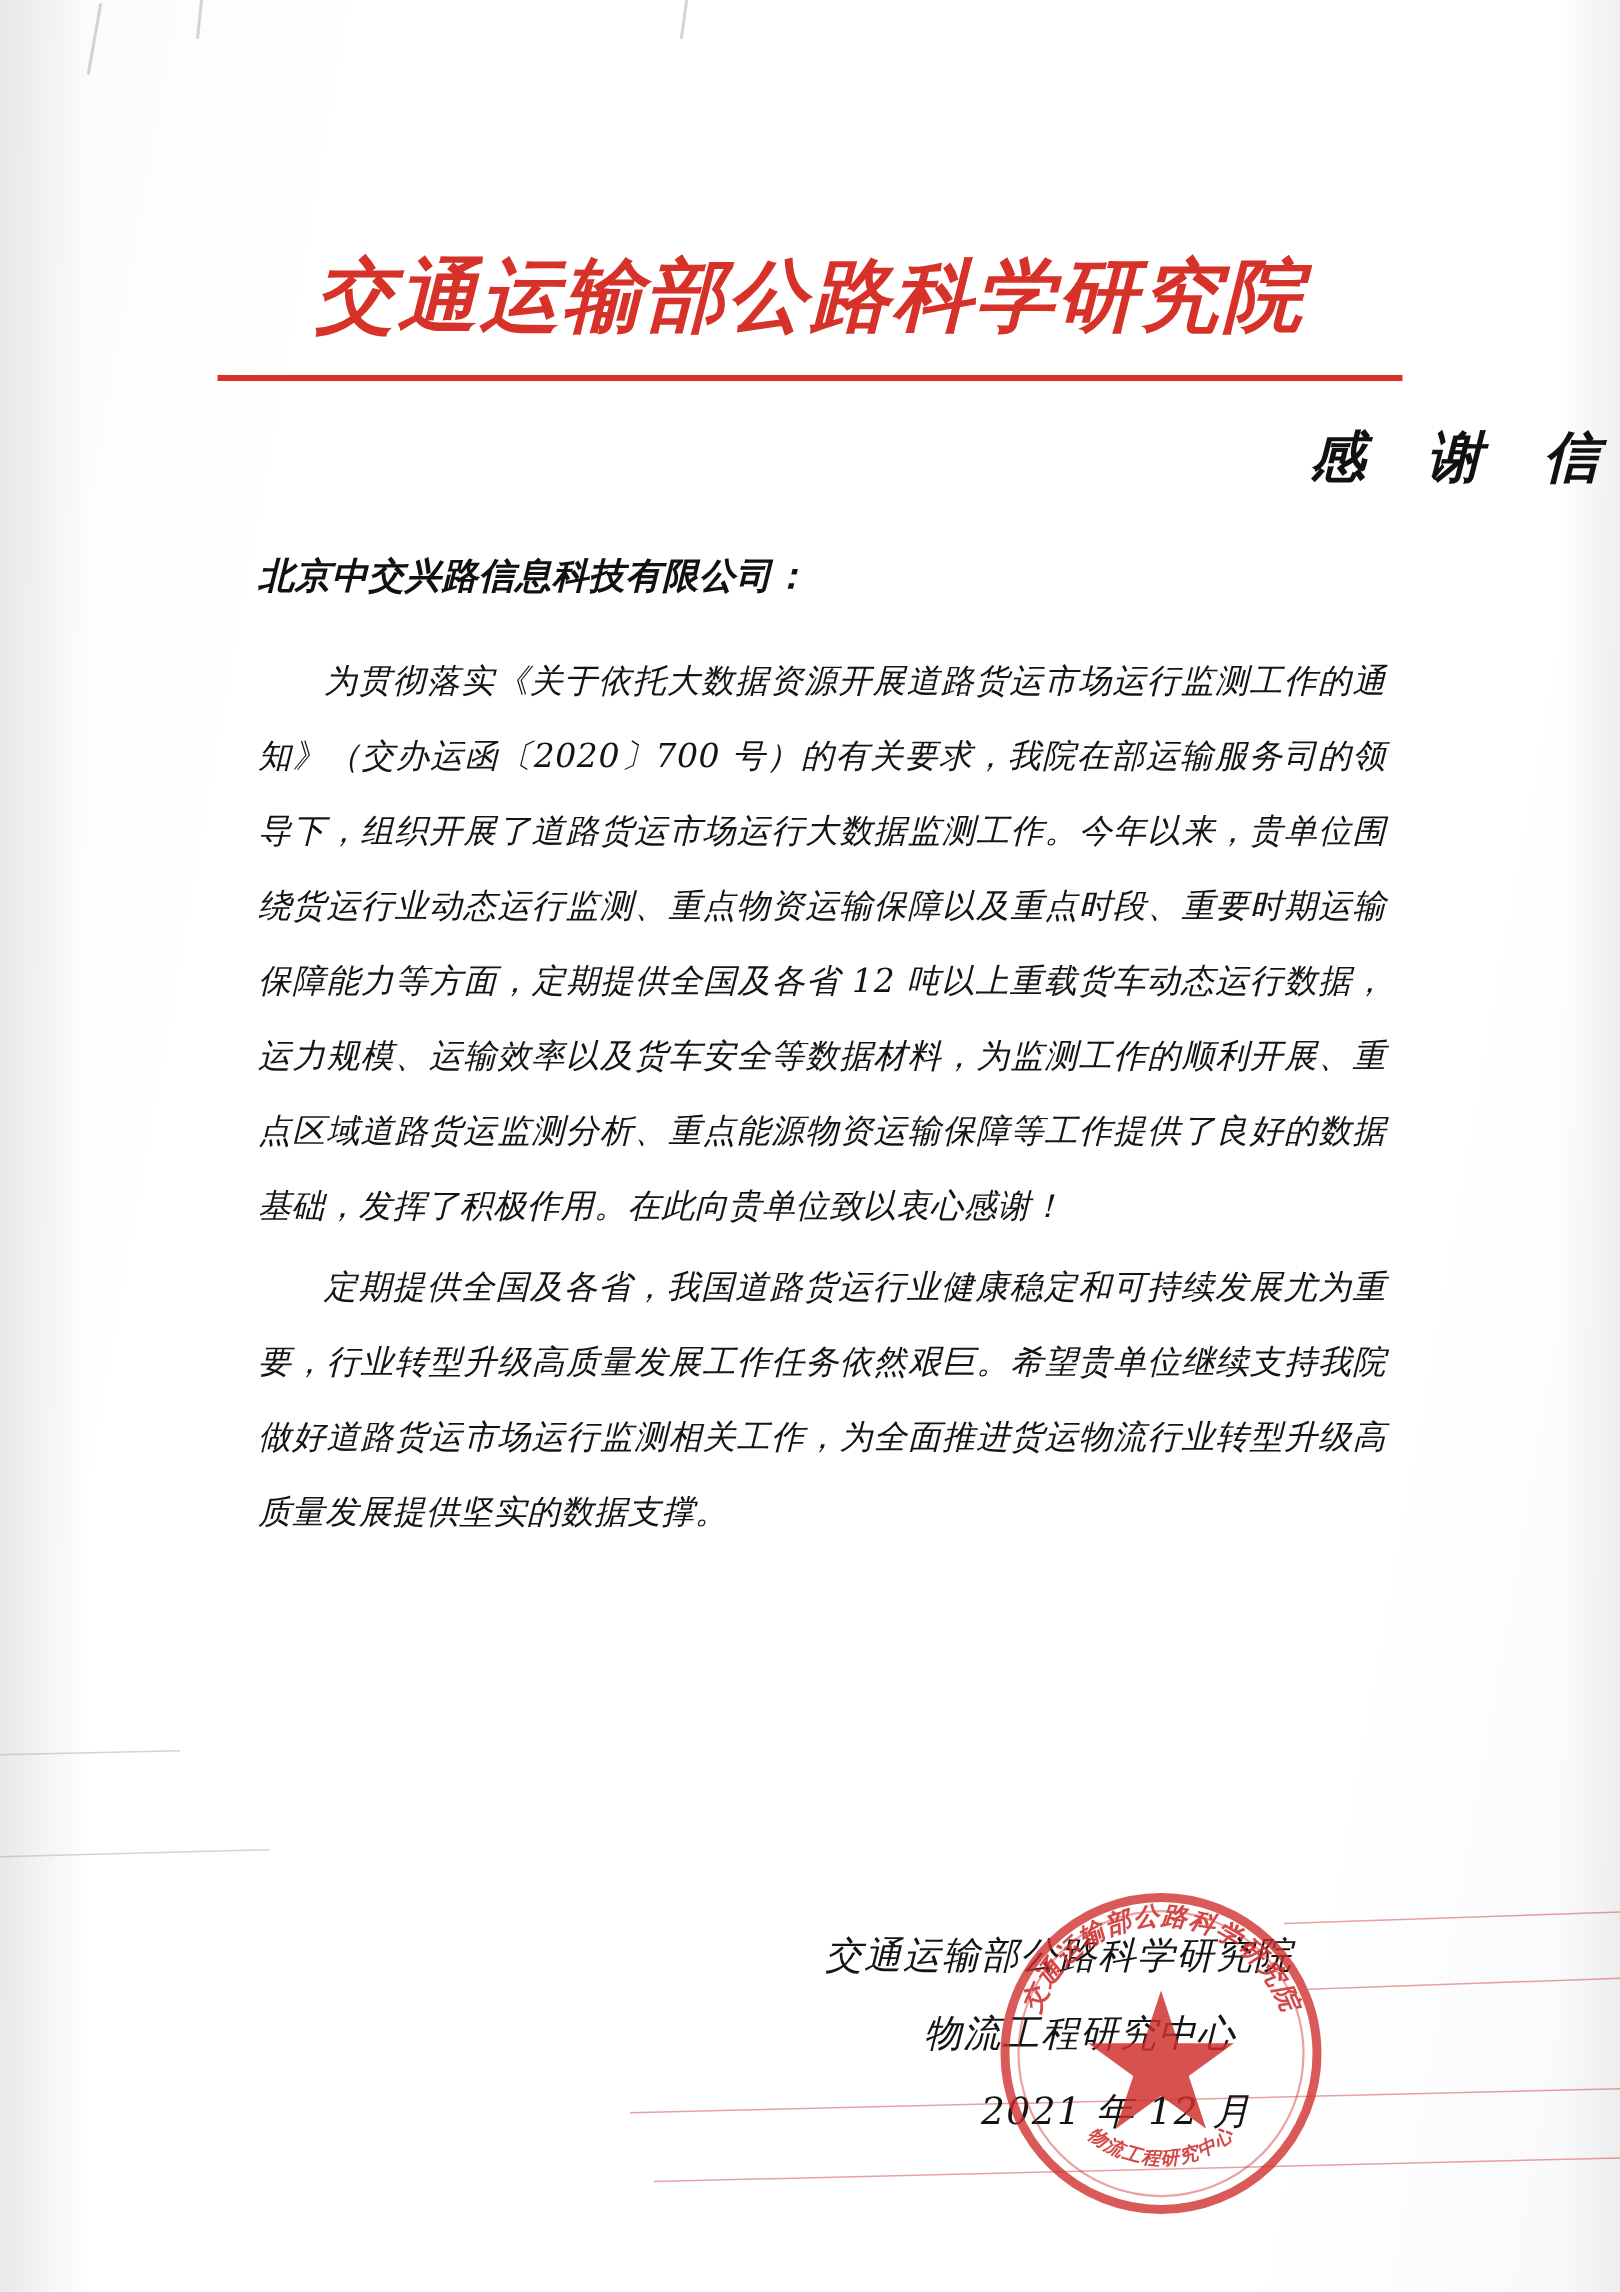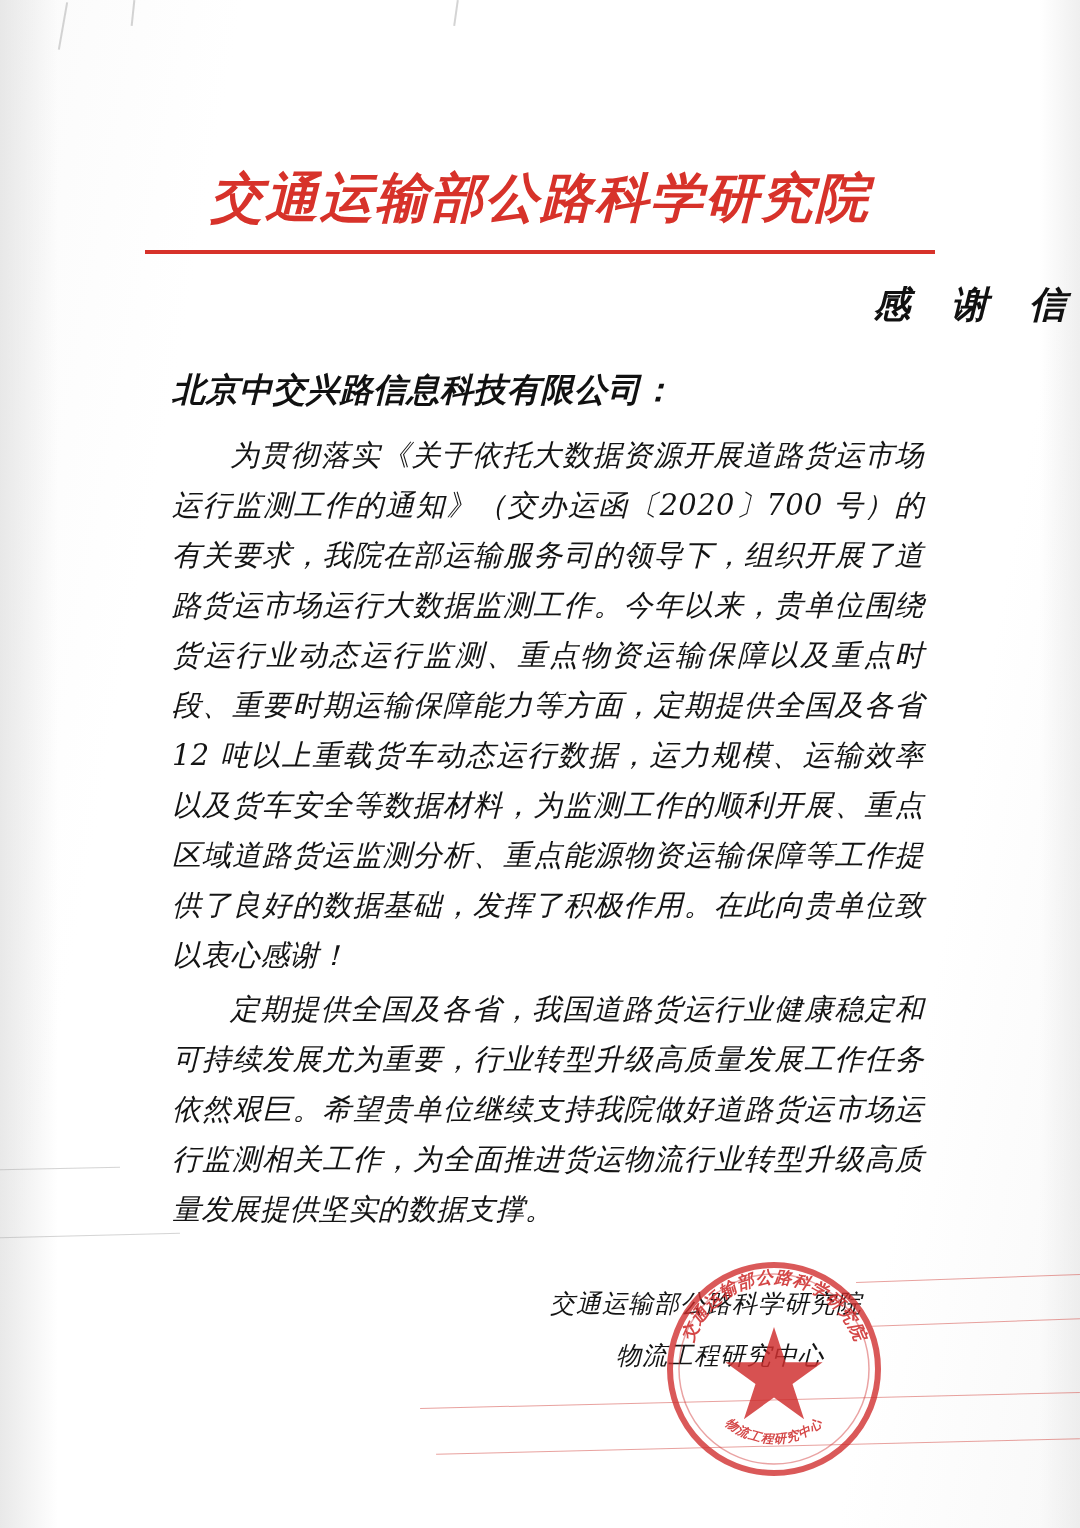--- a/index.html
+++ b/index.html
@@ -99,34 +99,34 @@
     letter-spacing: 14px;
     color: #111;
   }
 
   .salutation {
     position: absolute;
     left: 172px;
     top: 368px;
     font-family: "DejaVu Sans", "Liberation Sans", sans-serif;
     font-weight: bold;
-    font-size: 33px;
+    font-size: 24px;
     letter-spacing: 0.5px;
     color: #111;
   }
 
   .body-text {
     position: absolute;
     left: 172px;
     top: 430px;
     width: 752px;
   }
   .para {
     font-family: "DejaVu Serif", "Liberation Serif", serif;
-    font-size: 29px;
+    font-size: 22px;
     line-height: 50px;
     text-align: justify;
     text-justify: inter-ideograph;
     text-indent: 2em;
     color: #141414;
     margin: 0 0 4px 0;
     letter-spacing: 0.4px;
   }
 
   .signature {
@@ -199,20 +199,21 @@
   <div class="salutation">北京中交兴路信息科技有限公司：</div>
 
   <div class="body-text">
     <p class="para">为贯彻落实《关于依托大数据资源开展道路货运市场运行监测工作的通知》（交办运函〔2020〕700 号）的有关要求，我院在部运输服务司的领导下，组织开展了道路货运市场运行大数据监测工作。今年以来，贵单位围绕货运行业动态运行监测、重点物资运输保障以及重点时段、重要时期运输保障能力等方面，定期提供全国及各省 12 吨以上重载货车动态运行数据，运力规模、运输效率以及货车安全等数据材料，为监测工作的顺利开展、重点区域道路货运监测分析、重点能源物资运输保障等工作提供了良好的数据基础，发挥了积极作用。在此向贵单位致以衷心感谢！</p>
     <p class="para">定期提供全国及各省，我国道路货运行业健康稳定和可持续发展尤为重要，行业转型升级高质量发展工作任务依然艰巨。希望贵单位继续支持我院做好道路货运市场运行监测相关工作，为全面推进货运物流行业转型升级高质量发展提供坚实的数据支撑。</p>
   </div>
 
   <div class="signature">
     <div class="sig-line">交通运输部公路科学研究院</div>
     <div class="sig-line indent-1">物流工程研究中心</div>
+    <div class="sig-line indent-2">2021 年 12 月</div>
   </div>
 
   <div class="seal">
     <svg width="228" height="228" viewBox="0 0 228 228" xmlns="http://www.w3.org/2000/svg">
       <defs>
         <path id="sealArcOuter" d="M 28,114 A 86,86 0 1 1 200,114"></path>
         <path id="sealArcBottom" d="M 40,114 A 74,74 0 0 0 188,114"></path>
       </defs>
       <circle cx="114" cy="114" r="104" fill="none" stroke="#cf2e2e" stroke-width="6" opacity="0.9"></circle>
       <circle cx="114" cy="114" r="95" fill="none" stroke="#cf2e2e" stroke-width="1.5" opacity="0.5"></circle>

